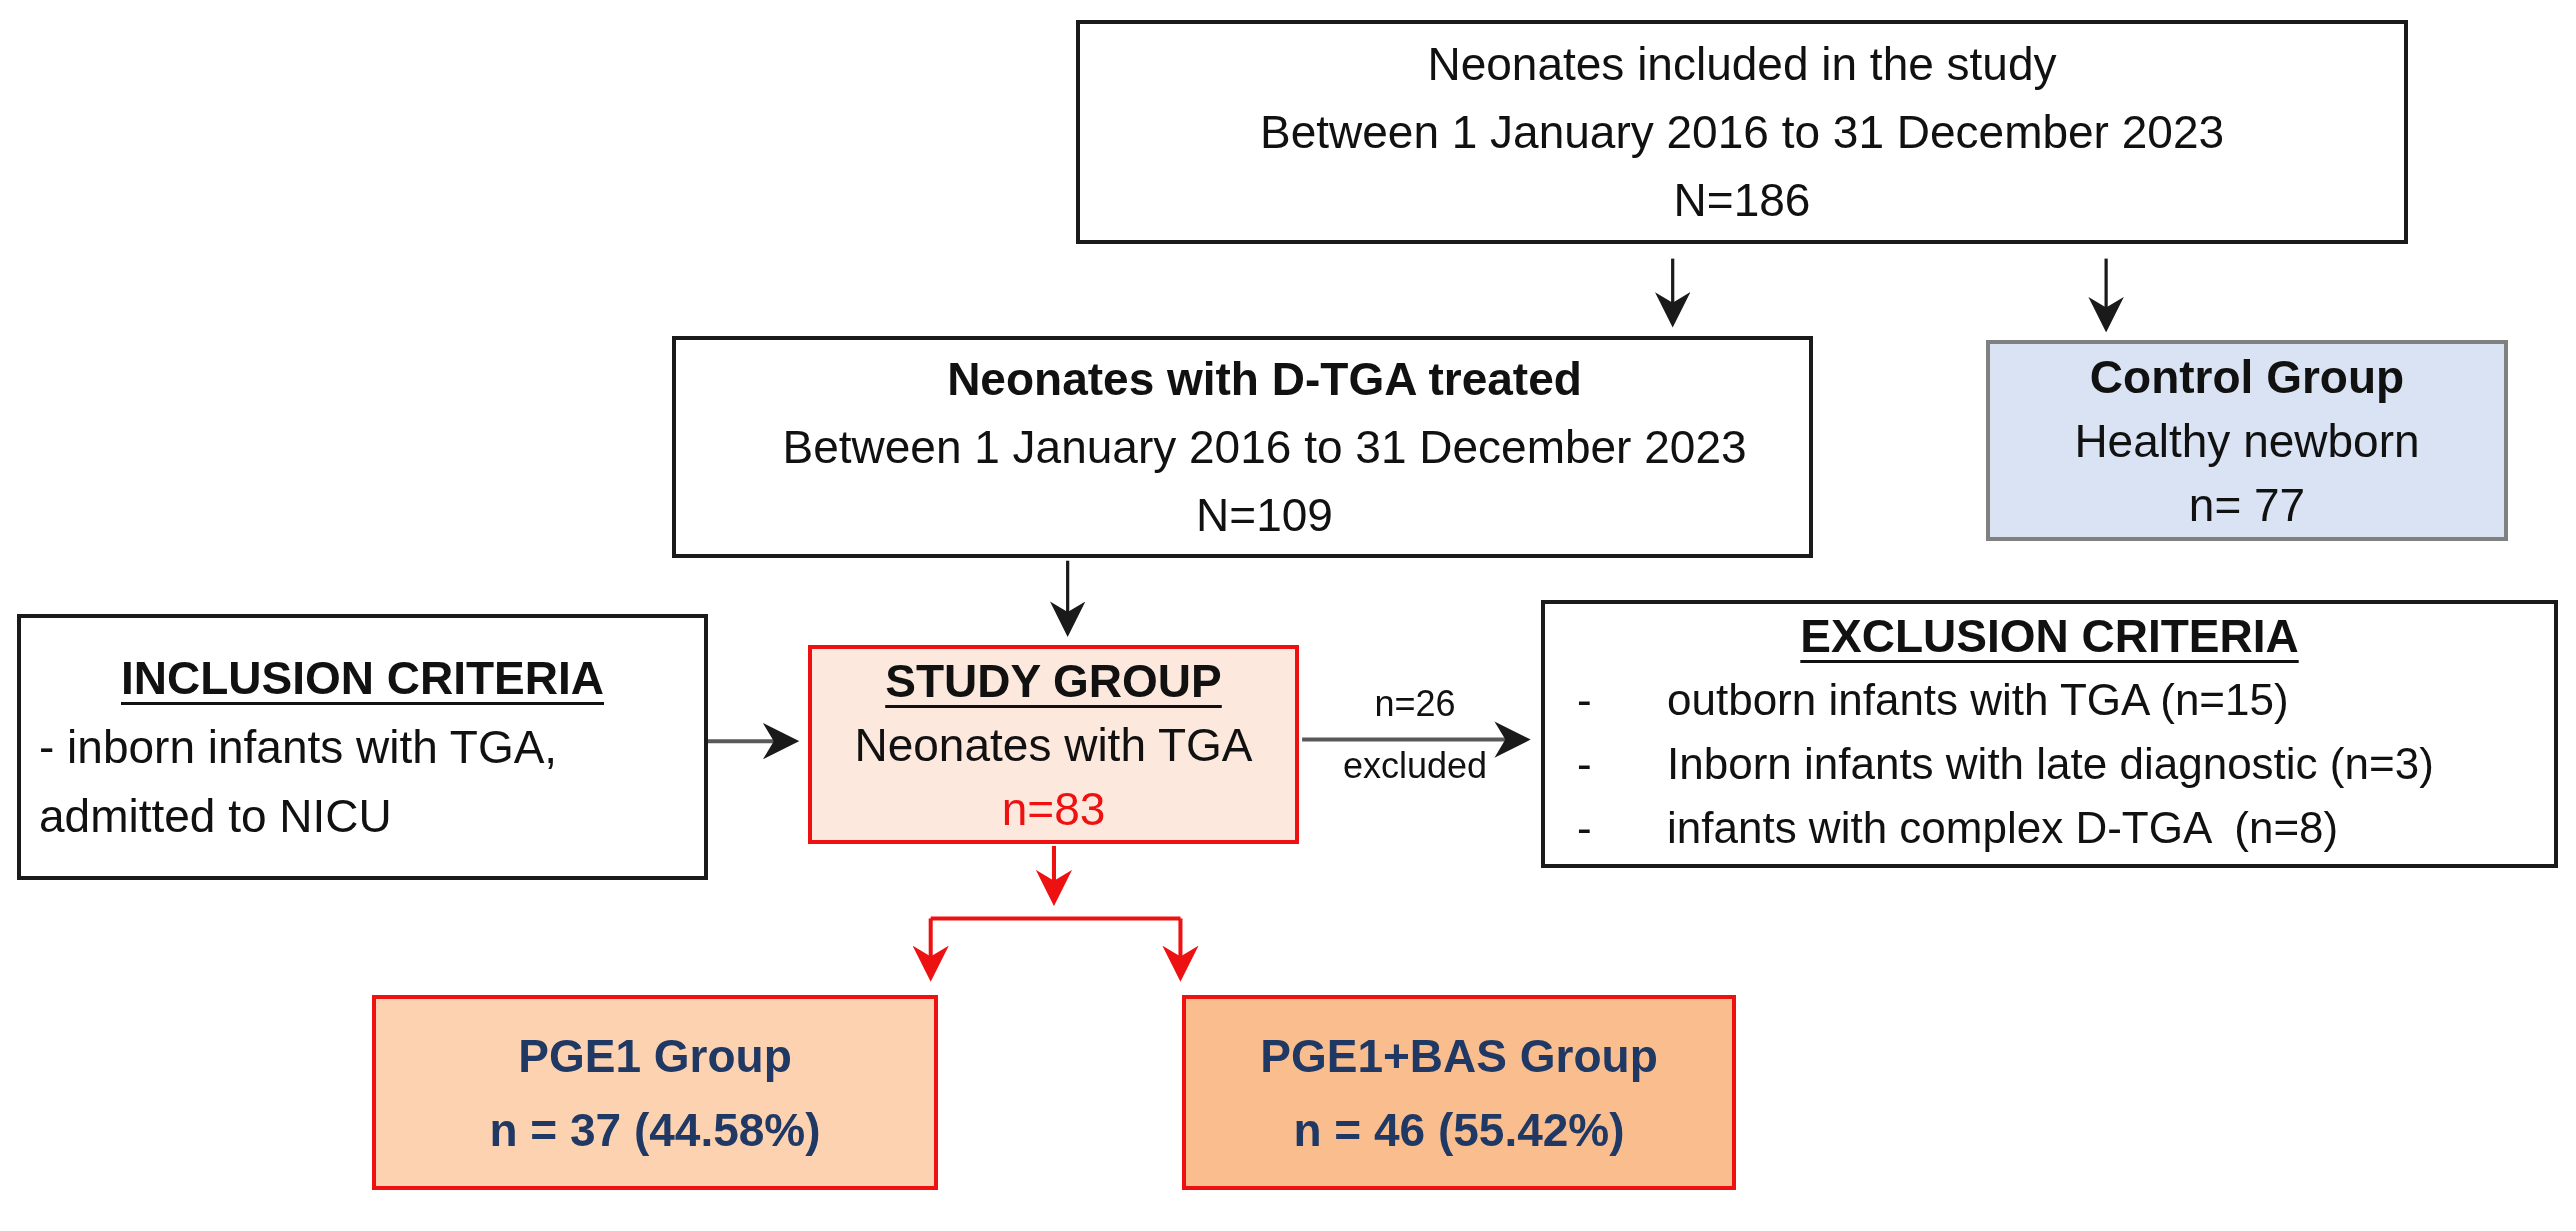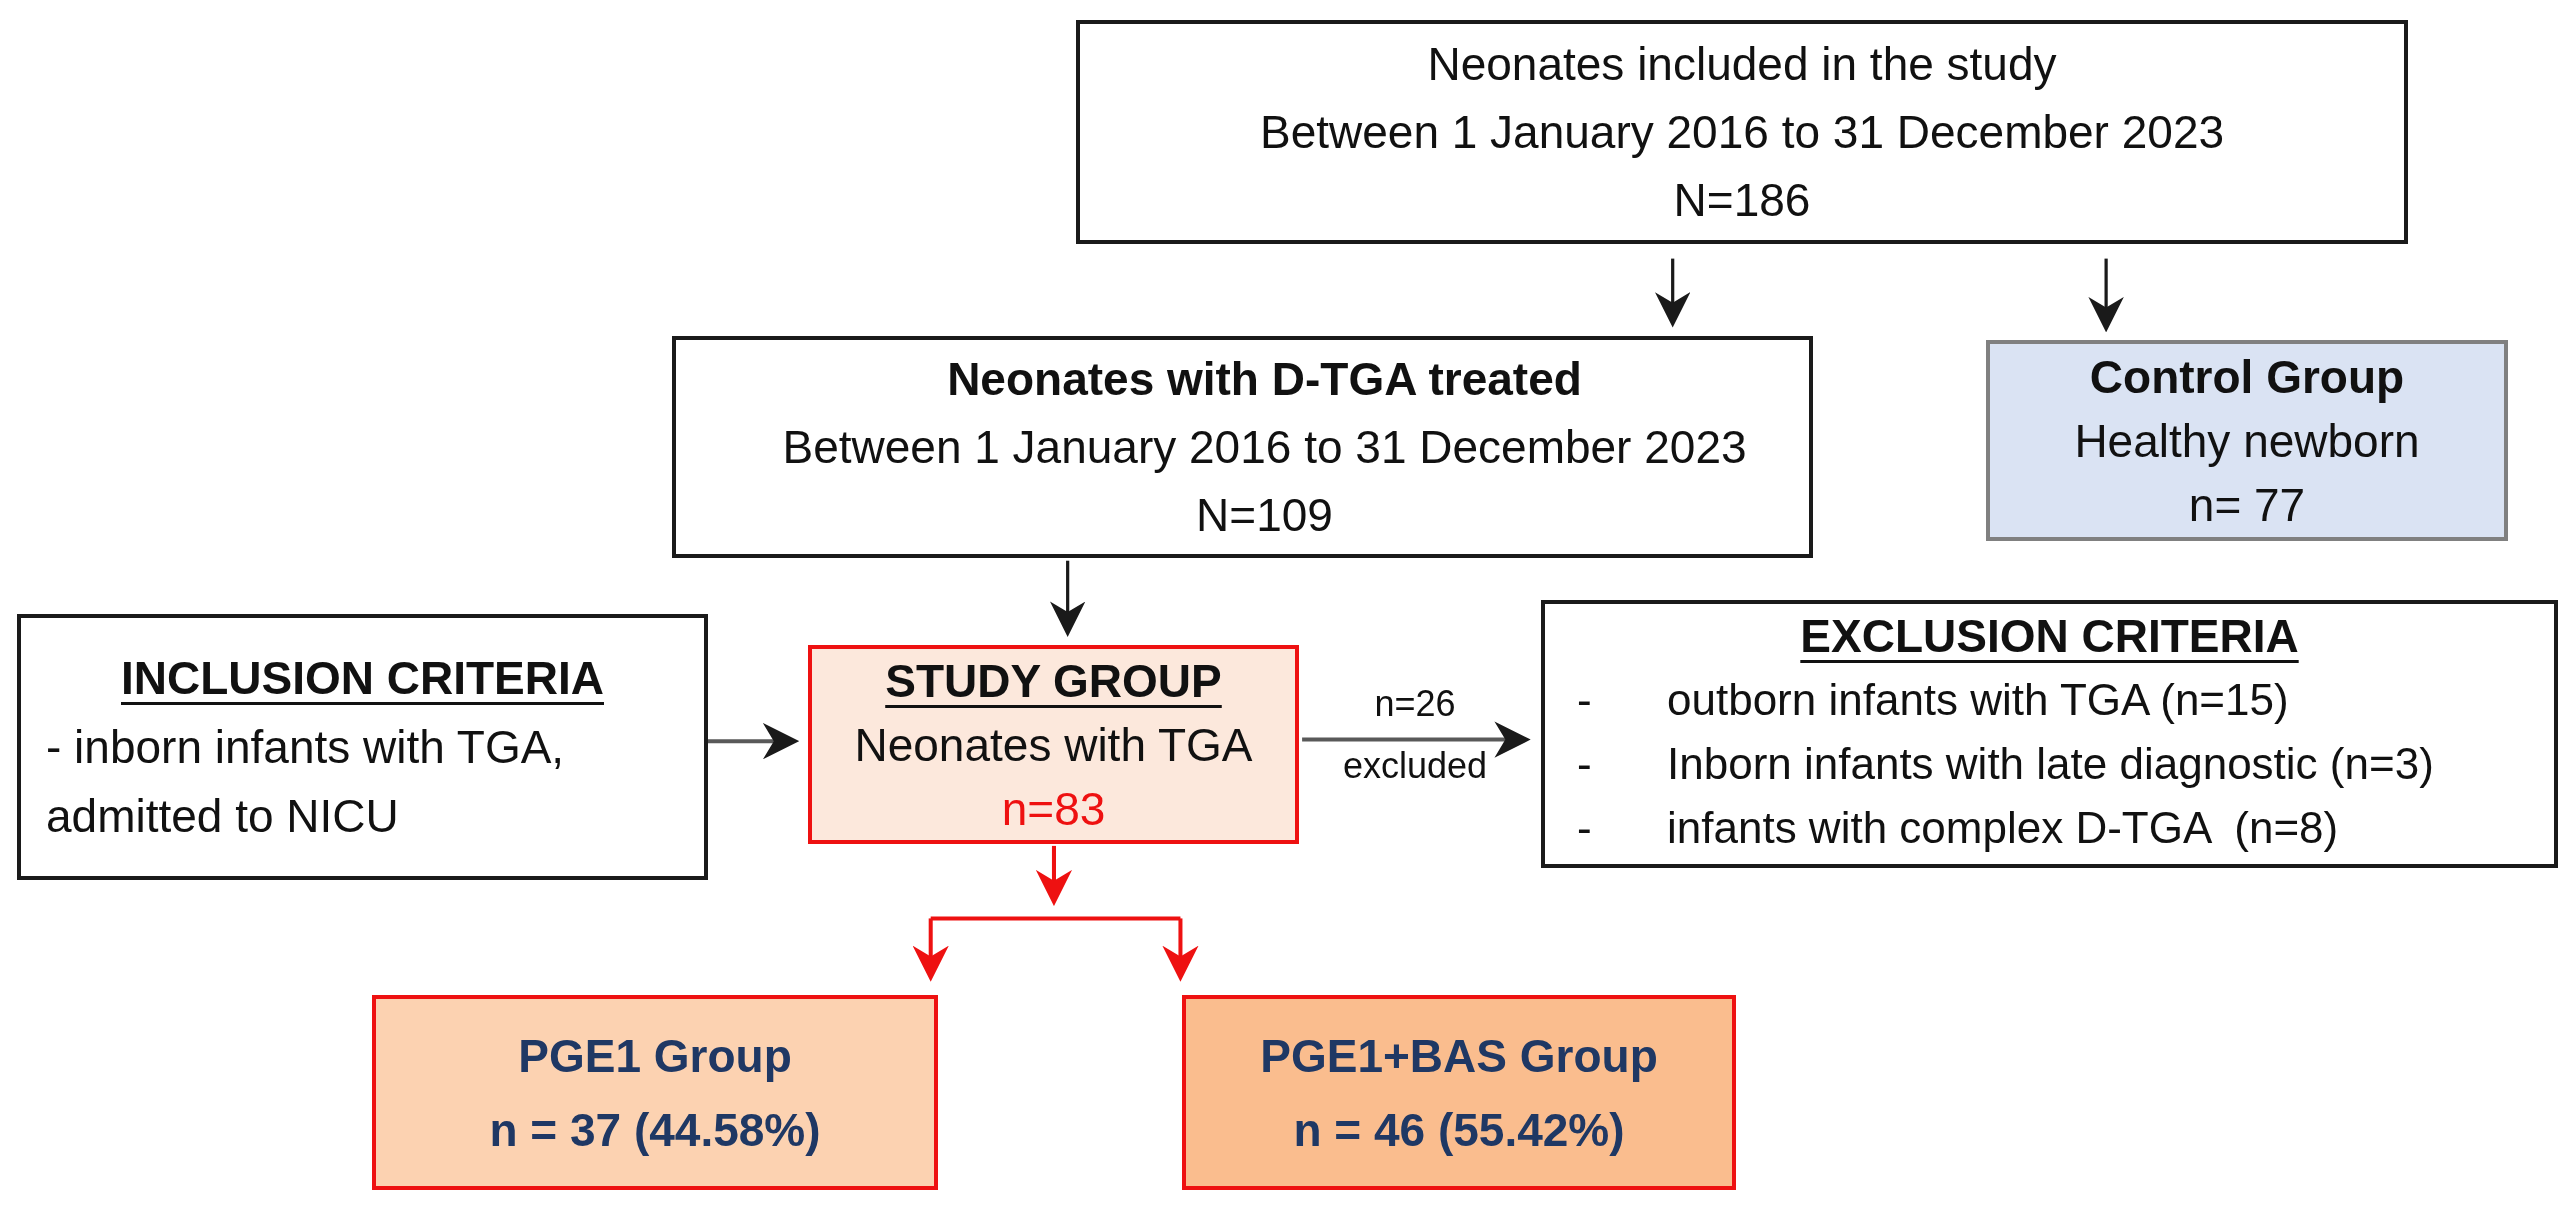--- a/index.html
+++ b/index.html
@@ -52,21 +52,21 @@
     background:var(--pge1bas-fill);border:4.8px solid var(--red);
     color:var(--navy);font-weight:700;line-height:74px;}
   .bold{font-weight:700;}
   .u{
     font-weight:700;
     text-decoration:underline;
     text-decoration-thickness:3.2px;
     text-underline-offset:8px;
   }
   .red-text{color:var(--red);}
-  .body-left{align-self:stretch;text-align:left;padding-left:25px;}
+  .body-left{align-self:stretch;text-align:left;padding-left:18px;}
   .ex-item{
     align-self:stretch;
     display:flex;
     text-align:left;
     padding-left:32px;
     font-size:44px;
     white-space:pre-wrap;
   }
   .ex-dash{width:90px;flex:none;}
   .ex-text{flex:1;}

